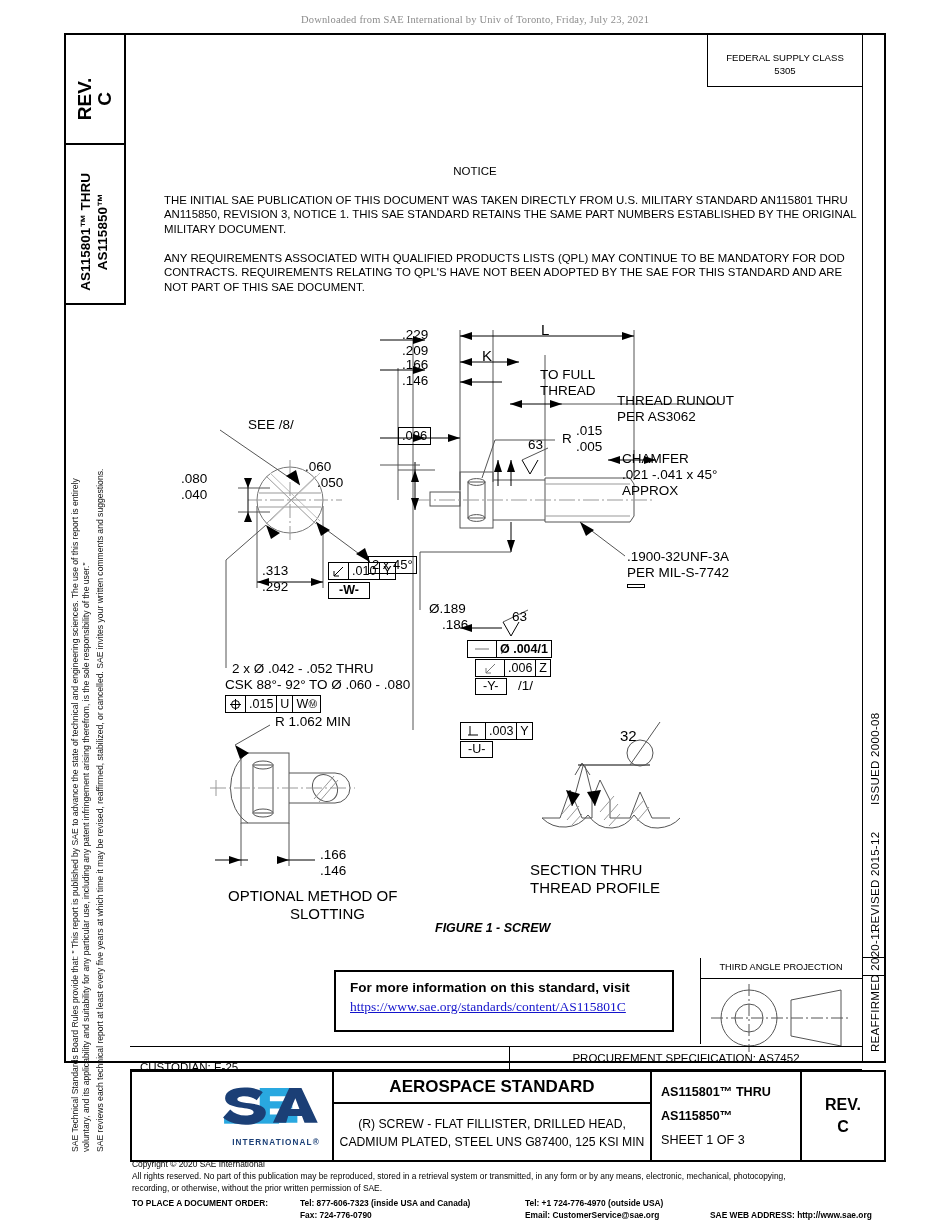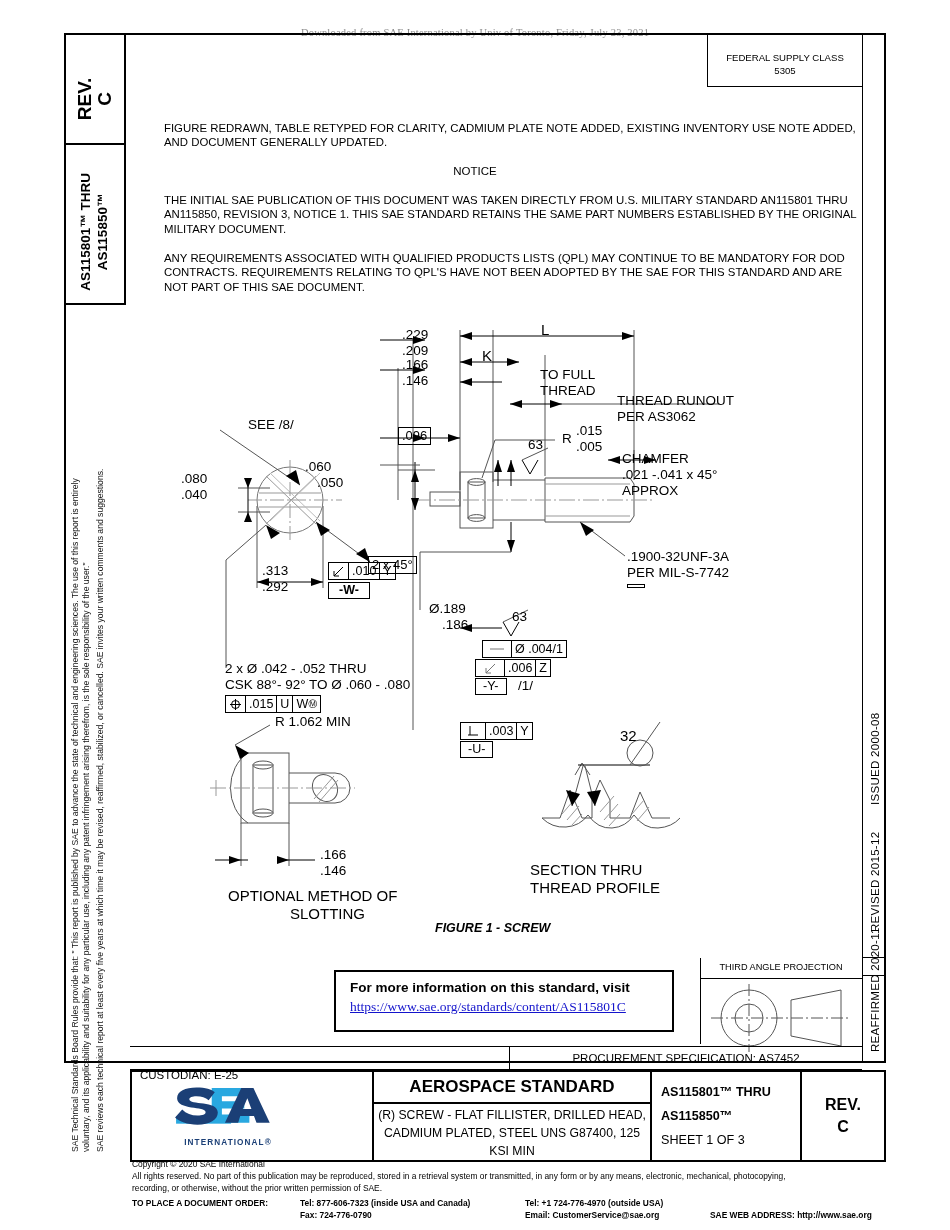--- a/index.html
+++ b/index.html
@@ -21,21 +21,20 @@
   .abs { position: absolute; }
 
   
   #dl-header {
     left: 0; top: 14px; width: 950px;
     text-align: center;
     font-family: "Liberation Serif", serif;
     font-size: 10.5px;
     color: #8c8c8c;
     letter-spacing: .2px;
-    margin-top: 13px;
   }
 
   
   #frame {
     left: 64px; top: 33px;
     width: 822px; height: 1030px;
     border: 2.5px solid #000;
     box-sizing: border-box;
   }
 
@@ -190,40 +189,40 @@
     left: 700px; top: 962px; width: 162px;
     text-align: center; font-size: 9.2px;
   }
   #tap-rule { left: 700px; top: 978px; width: 162px; border-top: 1.6px solid #000; }
 
   
   #custodian-bar {
     left: 130px; top: 1046px; width: 380px; height: 24px;
     border: 1.6px solid #000; border-left: none;
     box-sizing: border-box;
-    padding: 22px 0 0 10px;
+    padding: 14px 0 0 10px;
     font-size: 11.5px;
   }
   #procure-bar {
     left: 510px; top: 1046px; width: 352px; height: 24px;
     border-top: 1.6px solid #000; border-bottom: 1.6px solid #000;
     box-sizing: border-box;
     padding-top: 5px;
     text-align: center;
     font-size: 11.5px;
   }
   #title-block {
     left: 130px; top: 1070px; width: 756px; height: 92px;
     border: 2.5px solid #000;
     box-sizing: border-box;
     display: flex;
   }
   #tb-logo {
     width: 200px; border-right: 2.5px solid #000;
-    display: flex; align-items: center; justify-content: flex-start; margin-left: 40px;
+    display: flex; align-items: center; justify-content: flex-end;
   }
   #tb-mid { flex: 1; border-right: 2.5px solid #000; }
   #tb-mid-top {
     height: 30px; border-bottom: 2px solid #000;
     display: flex; align-items: center; justify-content: center;
     font-size: 17px; font-weight: bold;
   }
   #tb-mid-bot {
     height: 58px;
     display: flex; flex-direction: column;
@@ -292,21 +291,20 @@
 
   <div id="legal1" class="abs legal">SAE Technical Standards Board Rules provide that: " This report is published by SAE to advance the state of technical and engineering sciences. The use of this report is entirely</div>
   <div id="legal2" class="abs legal">voluntary, and its applicability and suitability for any particular use, including any patent infringement arising therefrom, is the sole responsibility of the user."</div>
   <div id="legal3" class="abs legal">SAE reviews each technical report at least every five years at which time it may be revised, reaffirmed, stabilized, or cancelled. SAE invites your written comments and suggestions.</div>
 
   <div id="fsc" class="abs">
     <div>FEDERAL SUPPLY CLASS</div>
     <div>5305</div>
   </div>
 
-  <div id="para1" class="abs body-para">FIGURE REDRAWN, TABLE RETYPED FOR CLARITY, CADMIUM PLATE NOTE ADDED, EXISTING INVENTORY USE NOTE ADDED, AND DOCUMENT GENERALLY UPDATED.</div>
   <div id="notice-title" class="abs">NOTICE</div>
   <div id="para2" class="abs body-para">THE INITIAL SAE PUBLICATION OF THIS DOCUMENT WAS TAKEN DIRECTLY FROM U.S. MILITARY STANDARD AN115801 THRU AN115850, REVISION 3, NOTICE 1. THIS SAE STANDARD RETAINS THE SAME PART NUMBERS ESTABLISHED BY THE ORIGINAL MILITARY DOCUMENT.</div>
   <div id="para3" class="abs body-para">ANY REQUIREMENTS ASSOCIATED WITH QUALIFIED PRODUCTS LISTS (QPL) MAY CONTINUE TO BE MANDATORY FOR DOD CONTRACTS. REQUIREMENTS RELATING TO QPL'S HAVE NOT BEEN ADOPTED BY THE SAE FOR THIS STANDARD AND ARE NOT PART OF THIS SAE DOCUMENT.</div>
 
   <div id="drawing" class="abs">
 
     <svg width="730" height="650" viewBox="0 0 730 650" style="position:absolute;left:0;top:0;">
       <g stroke="#000" fill="none" stroke-width="1">
 
         <circle cx="160" cy="190" r="33" stroke="#777"></circle>
@@ -522,21 +520,21 @@
             <polyline points="2,6 2,11 7,11" fill="none" stroke="#000" transform="translate(0,0)"></polyline>
           </svg>
       </div>
       <div>.010</div>
       <div>Y</div>
     </div>
     <div class="fcf" style="left:198px;top:272px;">
       <div style="font-weight:bold;padding:1px 10px;">-W-</div>
     </div>
 
-    <div class="dtext" style="left:95px;top:352px;">2 x Ø .042 - .052 THRU</div>
+    <div class="dtext" style="left:102px;top:352px;">2 x Ø .042 - .052 THRU</div>
     <div class="dtext" style="left:95px;top:368px;">CSK 88°- 92° TO Ø .060 - .080</div>
     <div class="fcf" style="left:95px;top:385px;">
       <div>
         <svg width="13" height="13" viewBox="0 0 13 13">
             <circle cx="6.5" cy="6.5" r="4" fill="none" stroke="#000"></circle>
             <line x1="6.5" y1="1" x2="6.5" y2="12" stroke="#000"></line>
             <line x1="1" y1="6.5" x2="12" y2="6.5" stroke="#000"></line>
           </svg>
       </div>
       <div>.015</div>
@@ -577,21 +575,21 @@
 
     <div class="dtext" style="left:497px;top:240px;">.1900-32UNF-3A</div>
     <div class="dtext" style="left:497px;top:256px;">PER MIL-S-7742</div>
     <div class="fcf" style="left:497px;top:274px;">
       <div style="padding:1px 8px;"></div>
     </div>
 
     <div class="dtext" style="left:299px;top:292px;">Ø.189</div>
     <div class="dtext" style="left:312px;top:308px;">.186</div>
 
-    <div class="fcf" style="left:352px;top:330px;">
+    <div class="fcf" style="left:337px;top:330px;font-weight:bold;">
       <div style="width:22px">
         <svg width="16" height="8" viewBox="0 0 16 8">
             <line x1="1" y1="4" x2="15" y2="4" stroke="#777"></line>
           </svg>
       </div>
       <div>Ø .004/1</div>
     </div>
     <div class="fcf" style="left:345px;top:349px;">
       <div style="width:22px">
         <svg width="13" height="13" viewBox="0 0 13 13">

